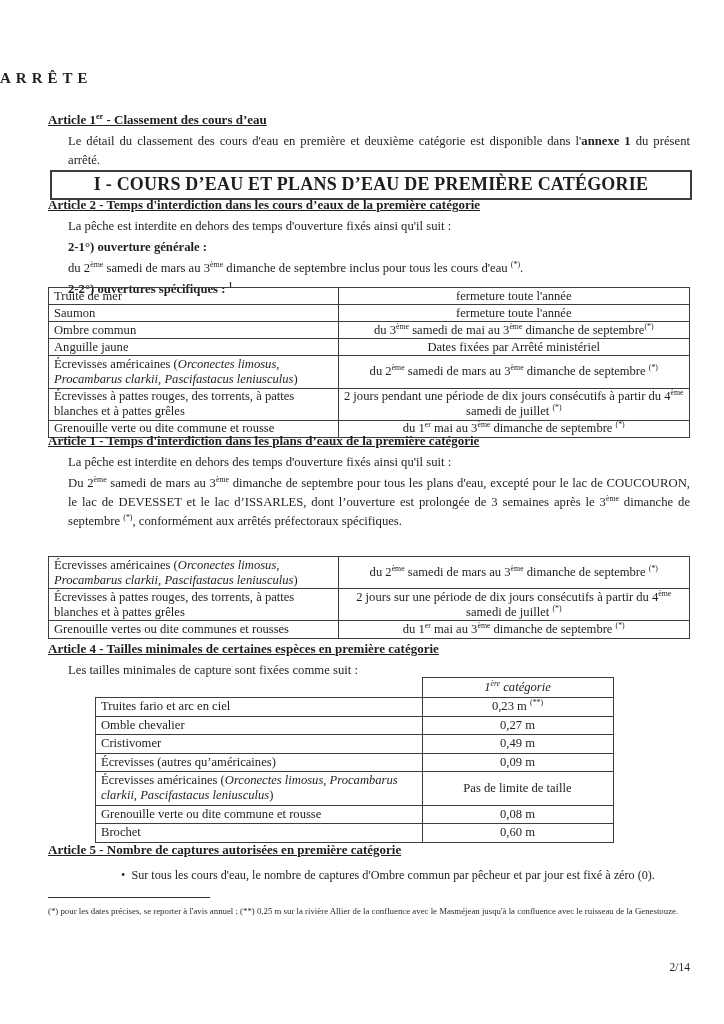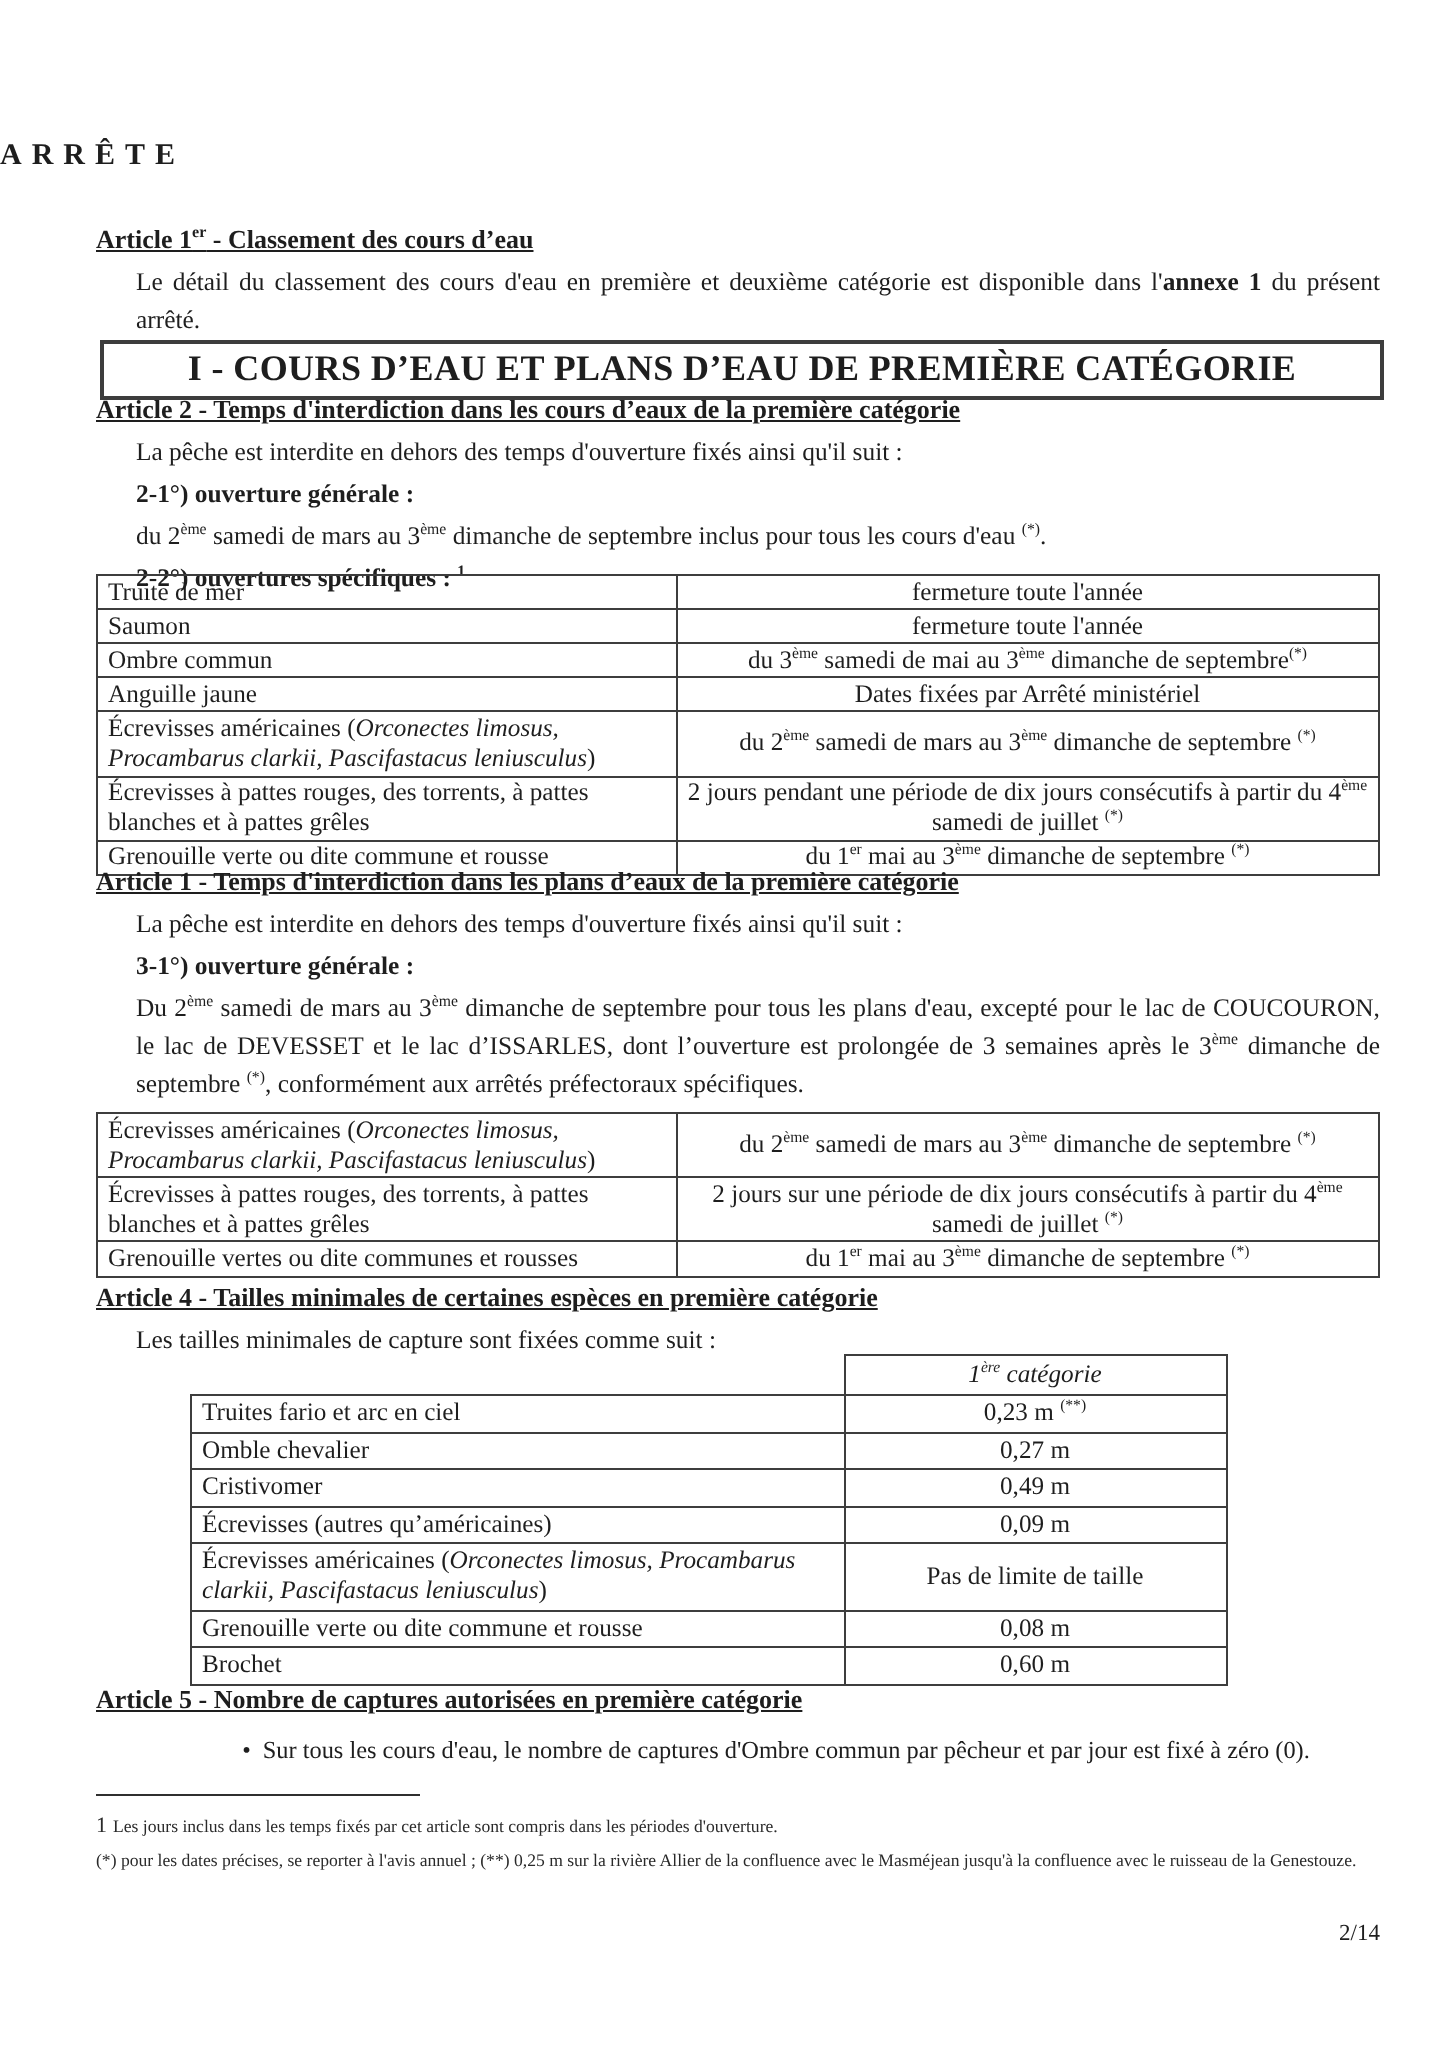--- a/index.html
+++ b/index.html
@@ -106,21 +106,20 @@
           <td class="species">Grenouille verte ou dite commune et rousse</td>
           <td class="period">du 1<sup>er</sup> mai au 3<sup>ème</sup> dimanche de septembre <sup>(*)</sup></td>
         </tr>
       </tbody>
     </table>
   </div>
 
   <div class="abs" style="top:433px;">
     <h2 class="art">Article 1 - Temps d'interdiction dans les plans d’eaux de la première catégorie</h2>
     <p class="line ind">La pêche est interdite en dehors des temps d'ouverture fixés ainsi qu'il suit :</p>
-    <p class="line ind sub">3-1°) ouverture générale :</p>
     <p class="para ind">Du 2<sup>ème</sup> samedi de mars au 3<sup>ème</sup> dimanche de septembre pour tous les plans d'eau, excepté pour le lac de COUCOURON, le lac de DEVESSET et le lac d’ISSARLES, dont l’ouverture est prolongée de 3 semaines après le 3<sup>ème</sup> dimanche de septembre <sup>(*)</sup>, conformément aux arrêtés préfectoraux spécifiques.</p>
   </div>
 
   <div class="abs" style="top:556px;">
     <table>
       <tbody>
         <tr>
           <td class="species">Écrevisses américaines (<i>Orconectes limosus, Procambarus clarkii, Pascifastacus leniusculus</i>)</td>
           <td class="period">du 2<sup>ème</sup> samedi de mars au 3<sup>ème</sup> dimanche de septembre <sup>(*)</sup></td>
         </tr>
@@ -180,19 +179,18 @@
     </table>
   </div>
 
   <div class="abs" style="top:842px;">
     <h2 class="art">Article 5 - Nombre de captures autorisées en première catégorie</h2>
     <p class="bullet-row"><span class="bullet-dot">•</span><span>Sur tous les cours d'eau, le nombre de captures d'Ombre commun par pêcheur et par jour est fixé à zéro (0).</span></p>
   </div>
 
   <div class="abs footnotes">
     <div class="fn-rule"></div>
-    <p class="fn"><span class="fn-num">1</span><span>Les jours inclus dans les temps fixés par cet article sont compris dans les périodes d'ouverture.</span></p>
     <p class="fn">(*) pour les dates précises, se reporter à l'avis annuel ; (**) 0,25 m sur la rivière Allier de la confluence avec le Masméjean jusqu'à la confluence avec le ruisseau de la Genestouze.</p>
   </div>
 
   <div class="page-number">2/14</div>
 
 </div>
 
 </body></html>

